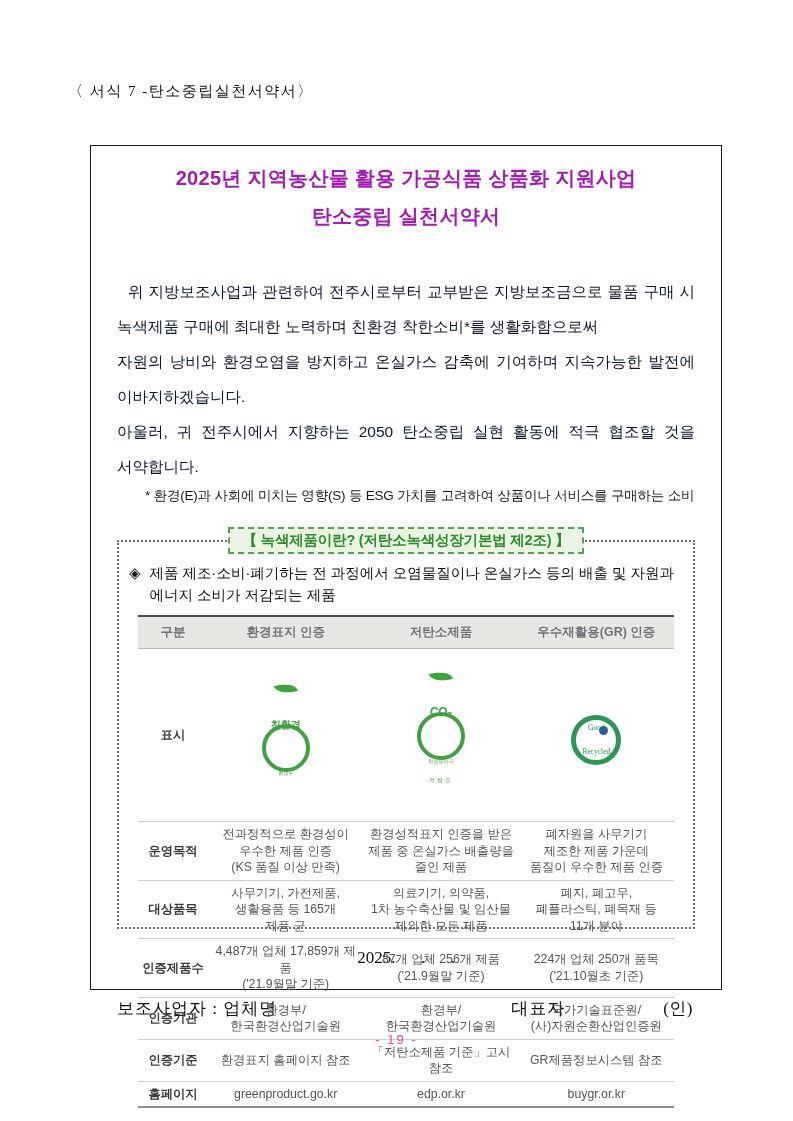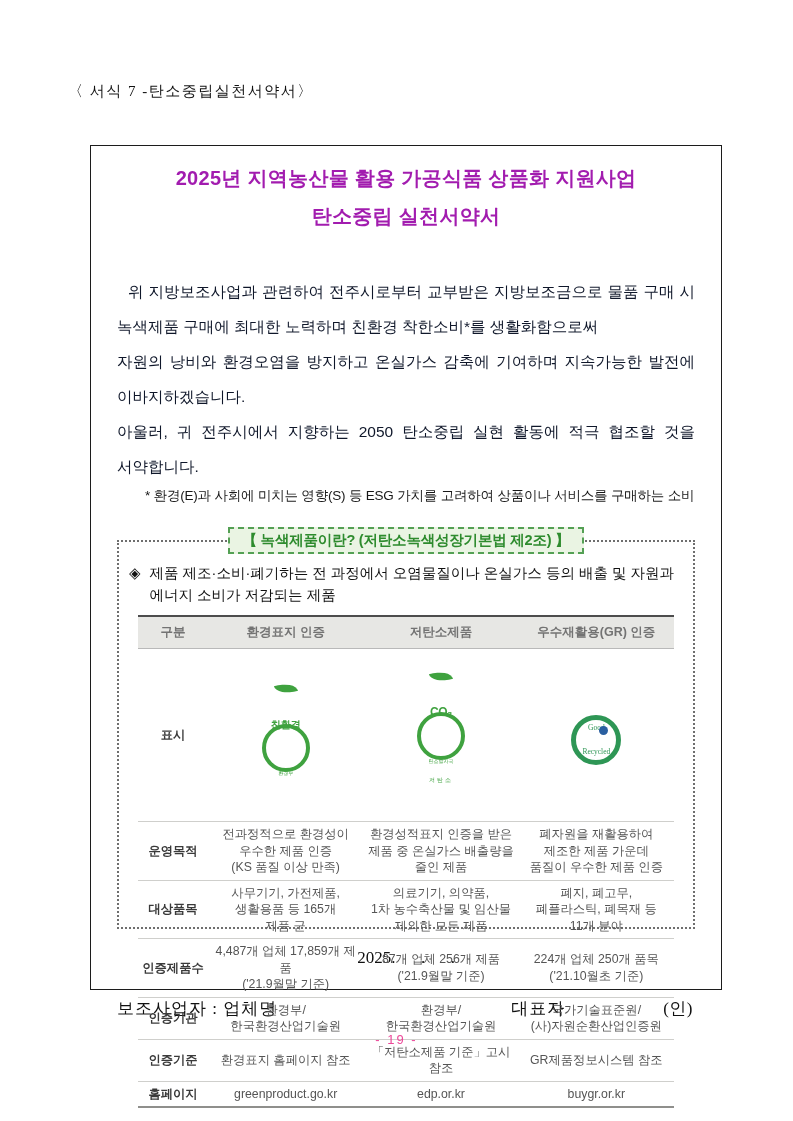--- a/index.html
+++ b/index.html
@@ -154,21 +154,21 @@
             </tr>
 
             <tr>
               <td class="rowlabel">운영목적</td>
               <td>전과정적으로 환경성이
 우수한 제품 인증
 (KS 품질 이상 만족)</td>
               <td>환경성적표지 인증을 받은
 제품 중 온실가스 배출량을
 줄인 제품</td>
-              <td>폐자원을 재활용하여
+              <td>폐자원을 사무기기
 제조한 제품 가운데
 품질이 우수한 제품 인증</td>
             </tr>
             <tr>
               <td class="rowlabel">대상품목</td>
               <td>사무기기, 가전제품,
 생활용품 등 165개
 제품 군</td>
               <td>의료기기, 의약품,
 1차 농수축산물 및 임산물

